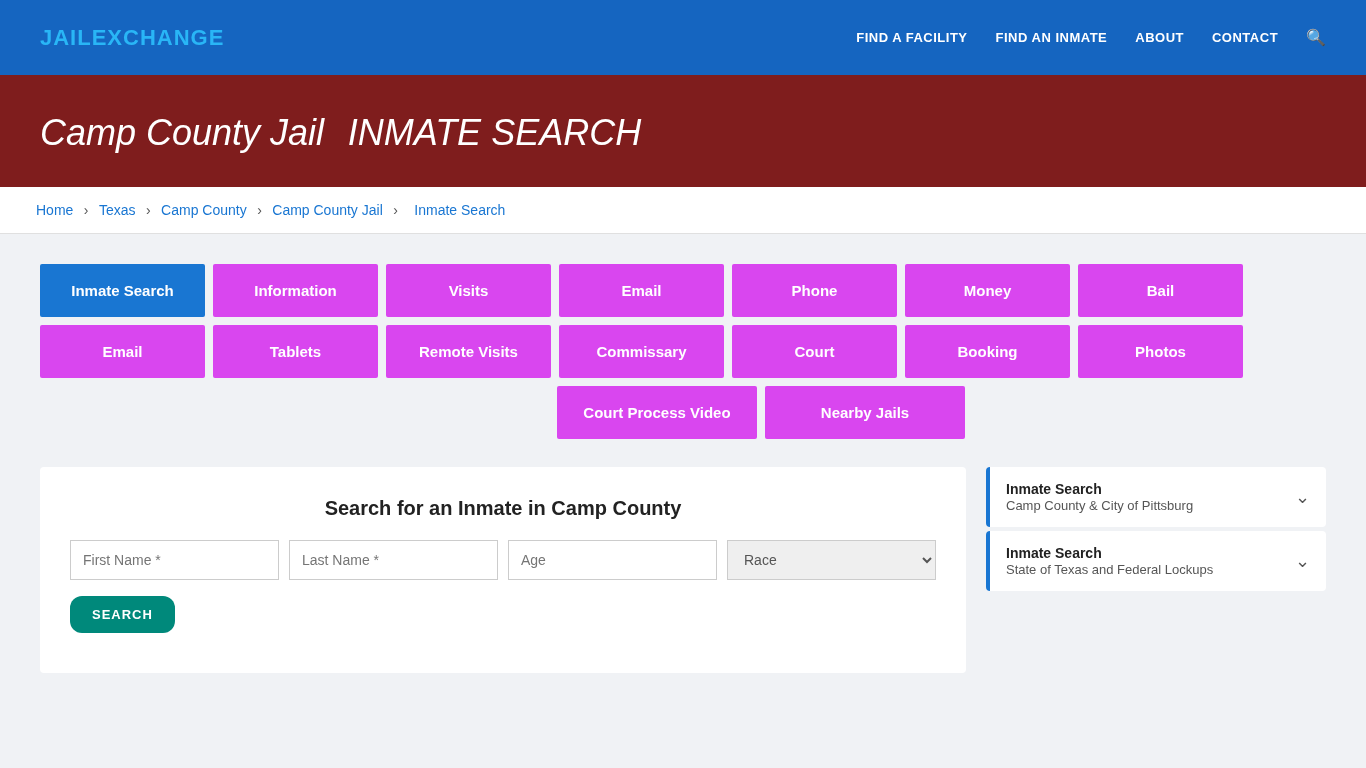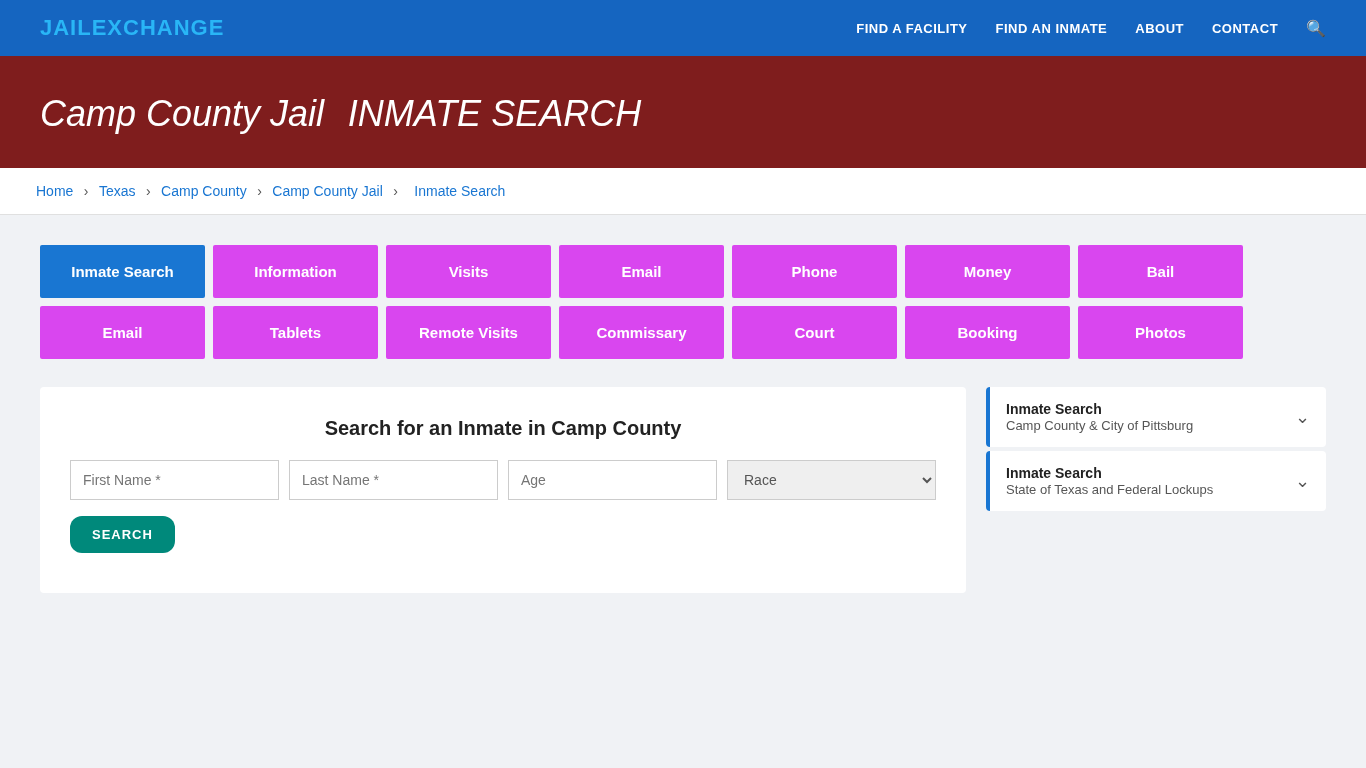--- a/index.html
+++ b/index.html
@@ -2,21 +2,21 @@
 <html><head>
   <meta charset="utf-8">
   <style>
     * { margin: 0; padding: 0; box-sizing: border-box; }
     body { font-family: Arial, sans-serif; background: #f0f2f5; color: #333; }
 
     
     .header {
       background: #1565c0;
       padding: 0 40px;
-      height: 56px;
+      height: 75px;
       display: flex;
       align-items: center;
       justify-content: space-between;
     }
     .logo {
       font-size: 22px;
       font-weight: 900;
       color: #fff;
       letter-spacing: 1px;
     }
@@ -251,20 +251,24 @@
       <button class="tile">Bail</button>
     </div>
     <div class="tiles-row">
       <button class="tile">Email</button>
       <button class="tile">Tablets</button>
       <button class="tile">Remote Visits</button>
       <button class="tile">Commissary</button>
       <button class="tile">Court</button>
       <button class="tile">Booking</button>
       <button class="tile">Photos</button>
+    </div>
+    <div class="tiles-row center">
+      <button class="tile wide">Court Process Video</button>
+      <button class="tile wide">Nearby Jails</button>
     </div>
   </div>
 
   <div class="main-layout">
 
     <div class="search-box">
       <h2>Search for an Inmate in Camp County</h2>
       <div class="form-row">
         <input type="text" placeholder="First Name *" style="">
         <input type="text" placeholder="Last Name *" style="">

